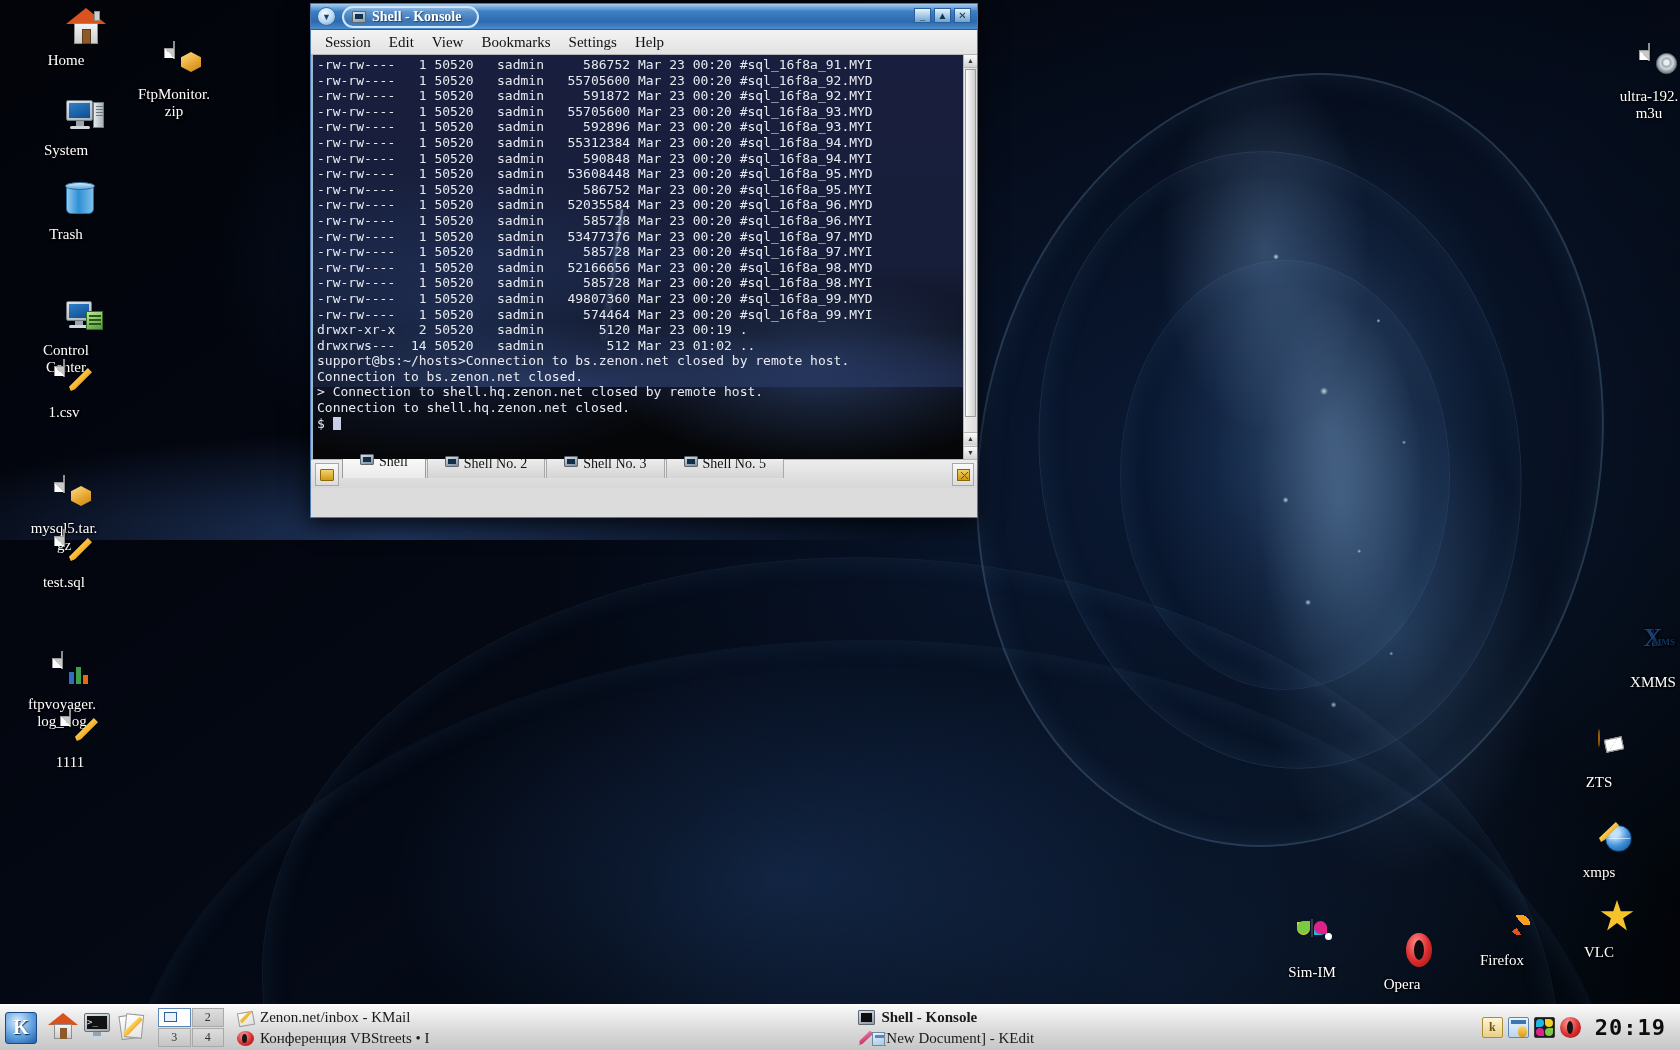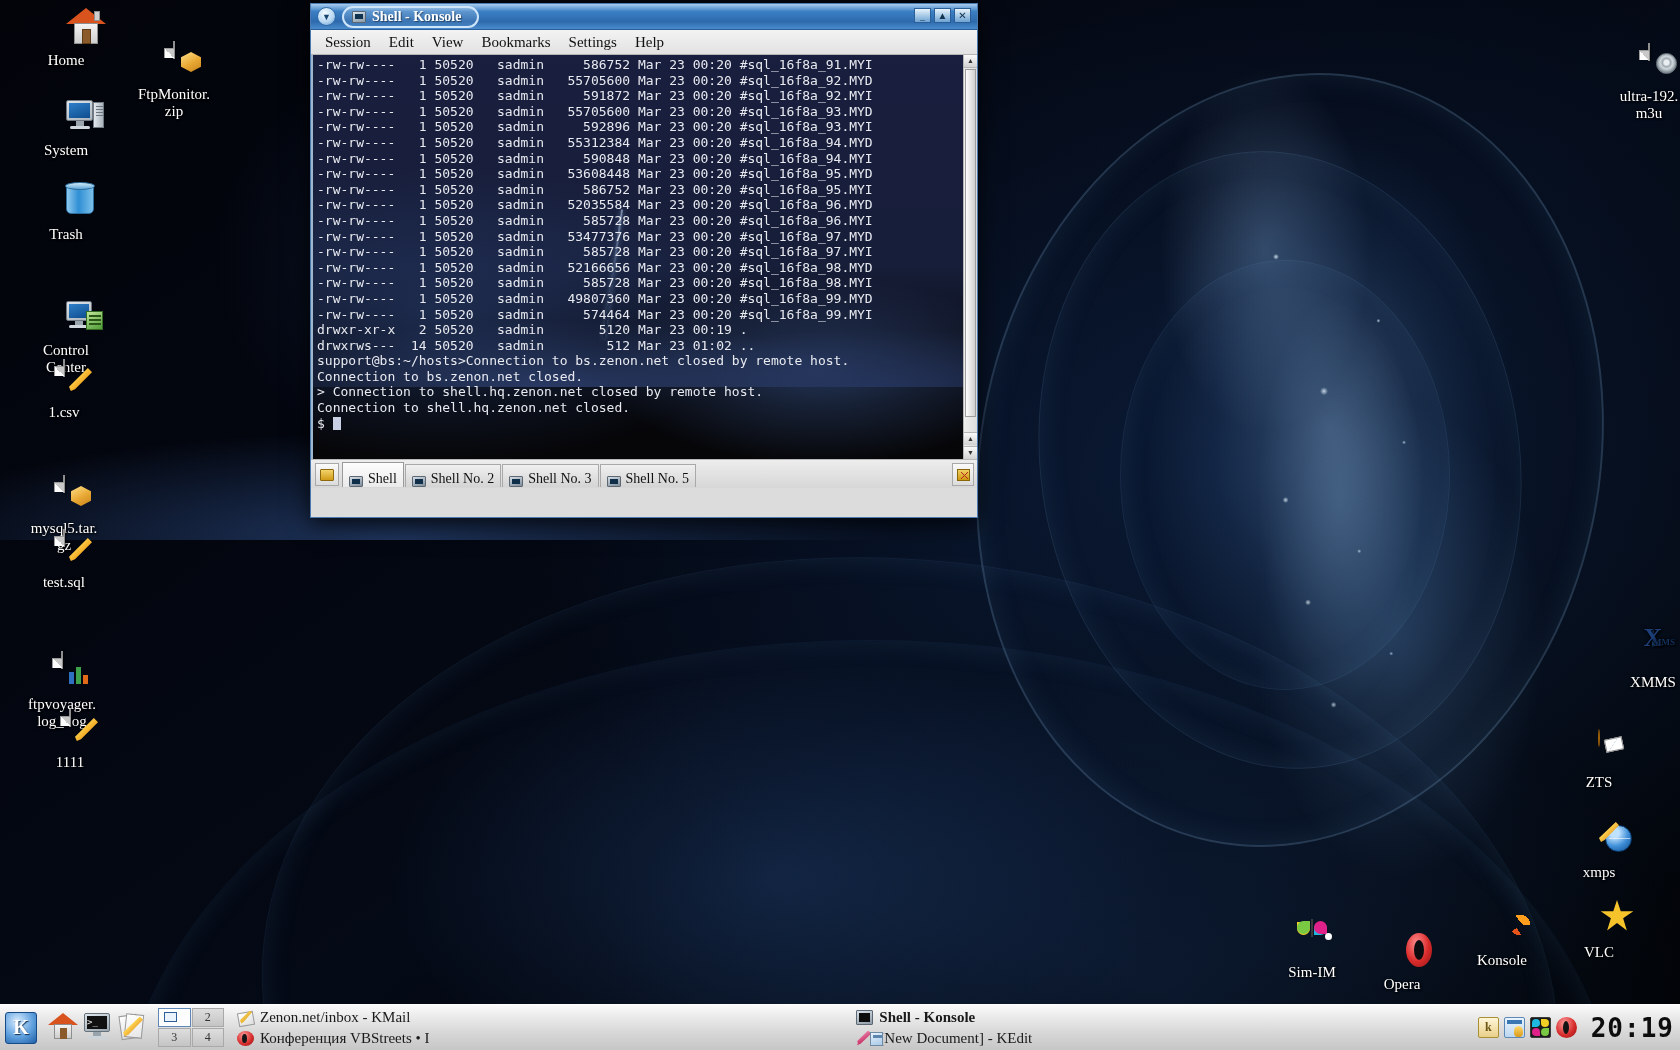--- a/index.html
+++ b/index.html
@@ -296,22 +296,22 @@
     border-top:1px solid #b9b9b9; display:flex; align-items:flex-end; padding:0 2px 0 2px;
   }
   .tabbar .newtab{
     width:24px;height:23px;margin:0 3px 2px 2px;
     background:linear-gradient(180deg,#fafafa,#dcdcdc);border:1px solid #a8a8a8;
     display:flex;align-items:center;justify-content:center;cursor:pointer;
   }
   .tabbar .newtab i{width:14px;height:12px;background:
      linear-gradient(180deg,#f3d46b,#d19b17);border:1px solid #8e6a0c;border-radius:1px;}
   .tab{
-    height:23px; margin:0 1px 1px 0; padding:0 6px;
-    display:flex;align-items:flex-end;gap:5px;
+    height:23px; margin:0 1px 10px 0; padding:0 17px;
+    display:flex;align-items:flex-start;gap:5px;
     font:14px "Liberation Serif",serif; color:#111;
     background:linear-gradient(180deg,#f0f0f0,#d4d4d4);
     border:1px solid #a9a9a9; border-bottom:none; cursor:pointer; white-space:nowrap;
   }
   .tab.active{ background:linear-gradient(180deg,#fdfdfd,#eaeaea); height:25px; border-color:#9a9a9a; }
   .tab .tabico{width:14px;height:11px;background:linear-gradient(160deg,#d4dde6,#7f8d9a);
     border:1px solid #5d6872;border-radius:1px;position:relative;flex:none;}
   .tab .tabico:after{content:"";position:absolute;left:2px;top:2px;right:2px;bottom:2px;background:#0f2e49;}
   .tabbar .spacer{flex:1;}
   .tabbar .closeall{
@@ -416,22 +416,22 @@
     background:linear-gradient(180deg,#ffd86b,#d99a18);}
   .tr-sim{background:#1b1b1b;border:1px solid #3a3a3a;border-radius:2px;position:relative;}
   .tr-sim i{position:absolute;width:8px;height:8px;border-radius:50% 50% 50% 0;}
   .tr-sim i:nth-child(1){left:1px;top:1px;background:#1fb8e0;}
   .tr-sim i:nth-child(2){right:1px;top:1px;background:#f2d024;transform:rotate(90deg);}
   .tr-sim i:nth-child(3){right:1px;bottom:1px;background:#7ac943;transform:rotate(180deg);}
   .tr-sim i:nth-child(4){left:1px;bottom:1px;background:#e0218a;transform:rotate(270deg);}
   .tr-opera{border-radius:50%;background:radial-gradient(ellipse at 40% 30%, #ff9a9a, #d62b2b 58%, #8d1111 100%);position:relative;}
   .tr-opera:after{content:"";position:absolute;left:7px;top:4px;width:6px;height:13px;border-radius:50%;background:#141414;}
   #clock{
-    padding:0 6px 0 6px; display:flex;align-items:center;
-    font-family:"DejaVu Sans Mono",monospace; font-size:26px; font-weight:bold;
+    padding:0 14px 0 6px; display:flex;align-items:center;
+    font-family:"DejaVu Sans Mono",monospace; font-size:22px; font-weight:bold;
     color:#0d0d0d; letter-spacing:1px;
   }
 </style>
 </head>
 <body>
 
 <div id="wallpaper">
   <div class="hill"></div>
   <div class="swirl s1"></div>
   <div class="swirl s2"></div>
@@ -551,21 +551,21 @@
   <span class="lbl">Sim-IM</span>
 </div>
 
 <div class="dicon" style="left:1348px;top:932px">
   <span class="glyph"><span class="operaic"></span></span>
   <span class="lbl">Opera</span>
 </div>
 
 <div class="dicon" style="left:1448px;top:908px">
   <span class="glyph"><span class="ffic"></span></span>
-  <span class="lbl">Konsole</span>
+  <span class="lbl">Firefox</span>
 </div>
 
 <div class="dicon" style="left:1545px;top:900px">
   <span class="glyph"><span class="vlcic"><i></i></span></span>
   <span class="lbl">VLC</span>
 </div>
 
 <div id="konsole">
 
   <div class="titlebar">

